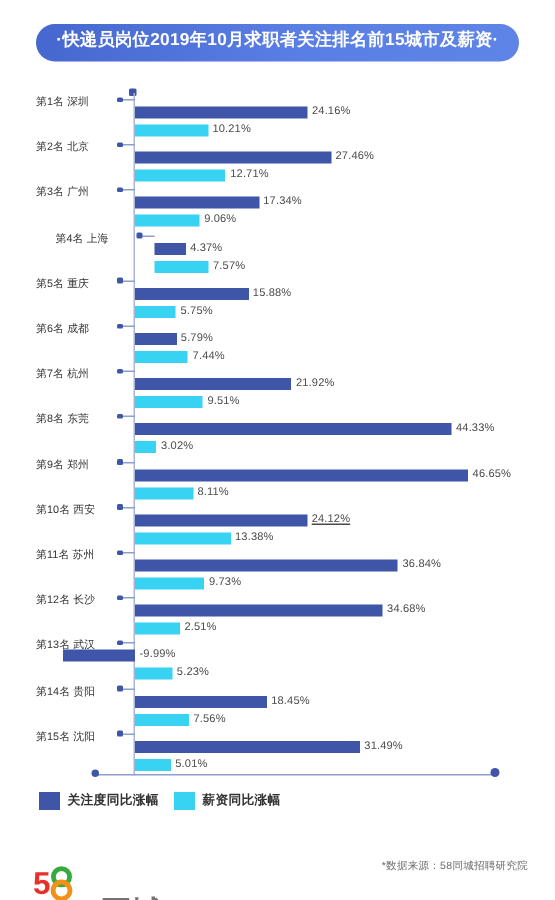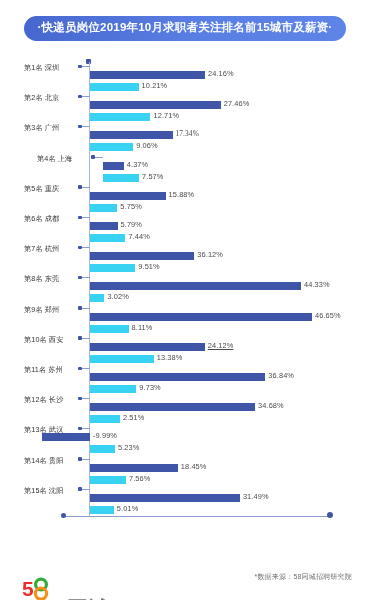--- a/index.html
+++ b/index.html
@@ -252,21 +252,21 @@
           <div class="bar attention" style="width: 130.71px; left: 90px;"></div>
           <div class="bar-value attention-v" style="left: 223.71px;">27.46%</div>
           <div class="bar salary" style="width: 60.4996px; left: 90px;"></div>
           <div class="bar-value salary-v" style="left: 153.5px;">12.71%</div>
         </div>
         <div class="row" style="top: 72.4px;">
           <div class="row-label">第3名 广州</div>
           <div class="tick"></div>
           <div class="tick-dot"></div>
           <div class="bar attention" style="width: 82.5384px; left: 90px;"></div>
-          <div class="bar-value attention-v" style="left: 175.538px; font-family: Liberation Serif, serif;">17.34%</div>
+          <div class="bar-value attention-v" style="left: 175.538px;">17.34%</div>
           <div class="bar salary" style="width: 43.1256px; left: 90px;"></div>
           <div class="bar-value salary-v" style="left: 136.126px;">9.06%</div>
         </div>
         <div class="row" style="top: 102.6px; margin-left: 13px;">
           <div class="row-label">第4名 上海</div>
           <div class="tick"></div>
           <div class="tick-dot"></div>
           <div class="bar attention" style="width: 20.8012px; left: 90px;"></div>
           <div class="bar-value attention-v" style="left: 113.801px;">4.37%</div>
           <div class="bar salary" style="width: 36.0332px; left: 90px;"></div>
@@ -288,21 +288,21 @@
           <div class="bar attention" style="width: 27.5604px; left: 90px;"></div>
           <div class="bar-value attention-v" style="left: 120.56px;">5.79%</div>
           <div class="bar salary" style="width: 35.4144px; left: 90px;"></div>
           <div class="bar-value salary-v" style="left: 128.414px;">7.44%</div>
         </div>
         <div class="row" style="top: 193.2px;">
           <div class="row-label">第7名 杭州</div>
           <div class="tick"></div>
           <div class="tick-dot"></div>
           <div class="bar attention" style="width: 104.339px; left: 90px;"></div>
-          <div class="bar-value attention-v" style="left: 197.339px;">36.12%</div>
+          <div class="bar-value attention-v" style="left: 197.339px;">21.92%</div>
           <div class="bar salary" style="width: 45.2676px; left: 90px;"></div>
           <div class="bar-value salary-v" style="left: 138.268px;">9.51%</div>
         </div>
         <div class="row" style="top: 223.4px;">
           <div class="row-label">第8名 东莞</div>
           <div class="tick"></div>
           <div class="tick-dot"></div>
           <div class="bar attention" style="width: 211.011px; left: 90px;"></div>
           <div class="bar-value attention-v" style="left: 304.011px;">44.33%</div>
           <div class="bar salary" style="width: 14.3752px; left: 90px;"></div>
@@ -370,20 +370,30 @@
           <div class="bar-value attention-v" style="left: 242.892px;">31.49%</div>
           <div class="bar salary" style="width: 23.8476px; left: 90px;"></div>
           <div class="bar-value salary-v" style="left: 116.848px; text-align: right;">5.01%</div>
         </div>
       </div>
     <div class="axis-h"></div>
     <div class="axis-h-dot-l"></div>
     <div class="axis-h-dot-r"></div>
   </div>
 
+  <div class="legend" id="legend">
+      <div class="legend-item">
+        <span class="legend-swatch a" style="background: rgb(63, 85, 168);"></span>
+        <span class="legend-label">关注度同比涨幅</span>
+      </div>
+      <div class="legend-item">
+        <span class="legend-swatch b" style="background: rgb(56, 211, 242);"></span>
+        <span class="legend-label">薪资同比涨幅</span>
+      </div>
+    </div>
 
   <div class="footer">
     <div class="logo">
       <svg width="44" height="24" viewBox="0 0 44 24">
         <text x="0" y="19" font-family="Liberation Sans, sans-serif" font-size="21" font-weight="bold" fill="#e8312a">5</text>
         <path d="M0.5 17.5 L0.5 12.5 L4 12.5 L4 17.5 Z" fill="#1a74c8" opacity="0"></path>
         <circle cx="19" cy="7.5" r="5.4" fill="none" stroke="#36a93f" stroke-width="3.2"></circle>
         <circle cx="19" cy="16.6" r="5.6" fill="none" stroke="#f39019" stroke-width="3.2"></circle>
       </svg>
       <span class="logo-text">同城</span>

